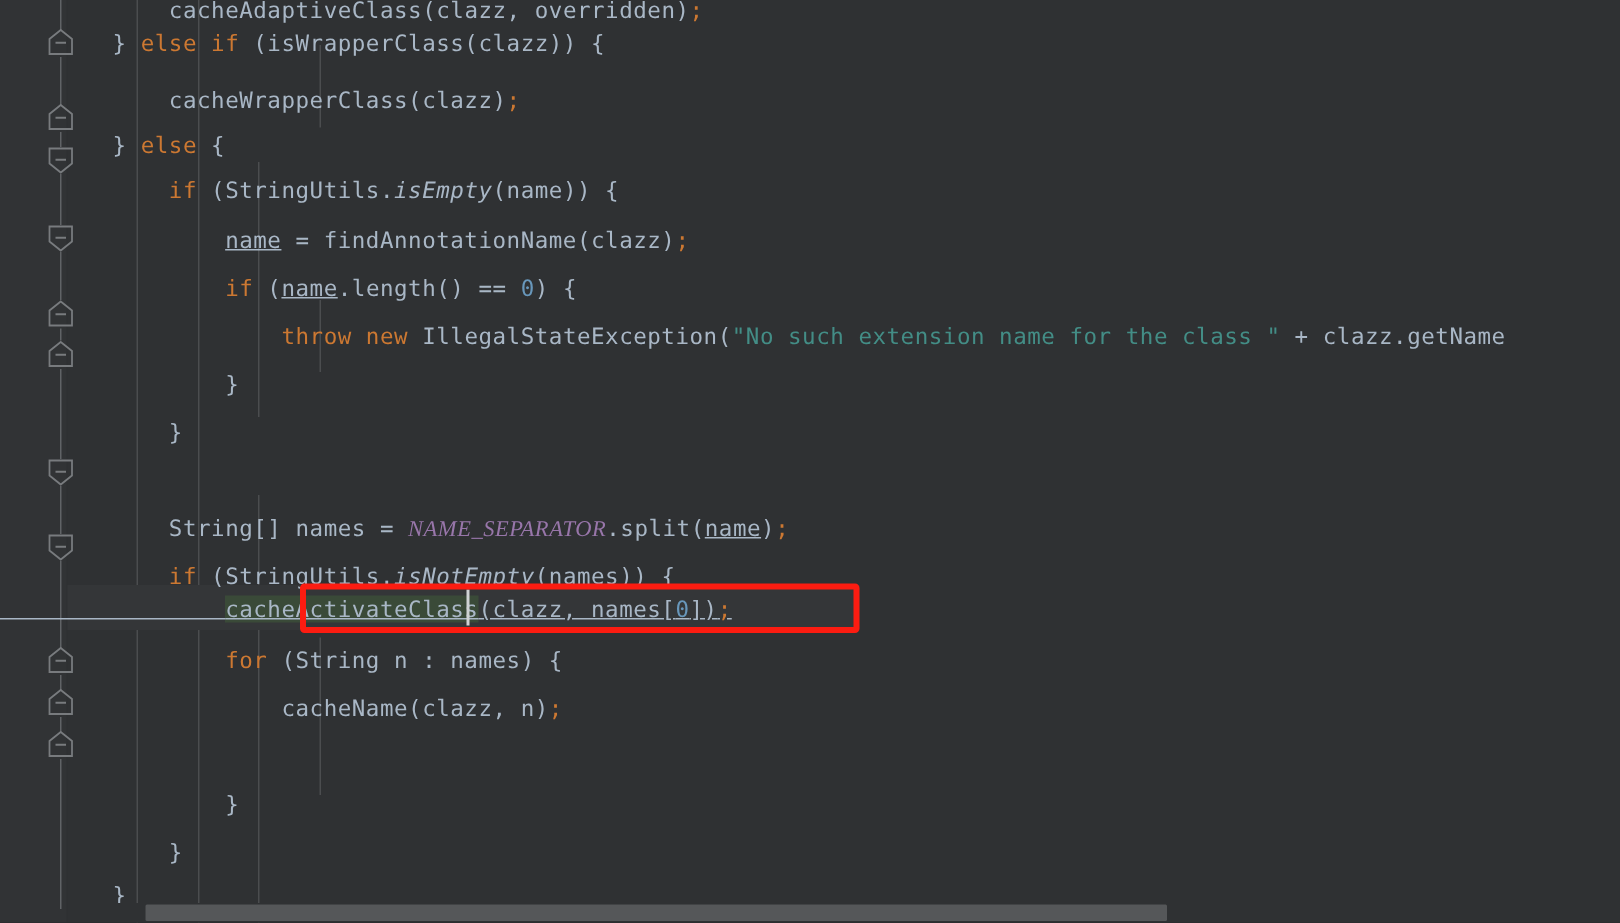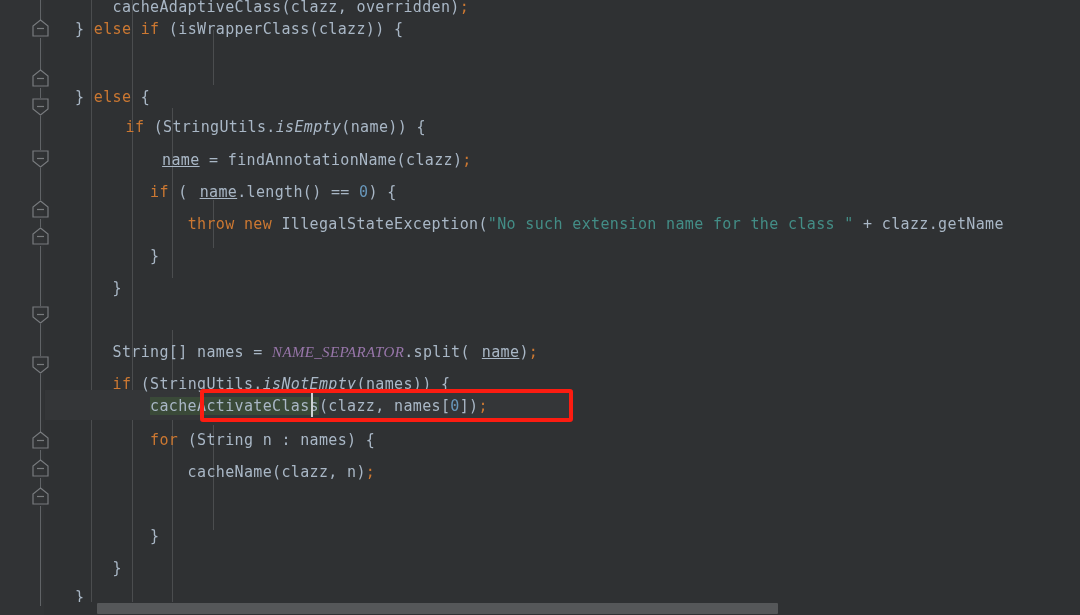--- a/index.html
+++ b/index.html
@@ -92,21 +92,21 @@
     color: #a9b7c6;
   }
 
   
   .t-plain   { color: #a9b7c6; }
   .t-kw      { color: #cc7832; }
   .t-str     { color: #438d86; }
   .t-num     { color: #6897bb; }
   .t-sfield  { color: #9876aa; font-style: italic; font-family: Liberation Serif, serif; }
   .t-smethod { color: #a9b7c6; font-style: italic; }
-  .t-field   { color: #a9b7c6; text-decoration: underline; margin-left: 12px; }
+  .t-field   { color: #a9b7c6; text-decoration: underline; }
   .t-punct   { color: #a9b7c6; }
   .t-semi    { color: #cc7832; }
   .t-brace   { color: #a9b7c6; }
 
   
   .ident-hl {
     background: #3a4a38;
   }
 
   
@@ -249,31 +249,32 @@
       <div class="indent-guide" style="left: 213px; top: 30px; height: 55px;"></div>
       <div class="indent-guide" style="left: 213px; top: 200px; height: 48px;"></div>
       <div class="indent-guide" style="left: 213px; top: 425px; height: 105px;"></div>
     </div>
 
   <div class="current-line"></div>
 
   <div class="code-layer" id="code-layer">
       <div class="code-line" style="top: -8px;"><span class="t-plain">            cacheAdaptiveClass</span><span class="t-punct">(</span><span class="t-plain">clazz</span><span class="t-punct">, </span><span class="t-plain">overridden</span><span class="t-punct">)</span><span class="t-semi">;</span></div>
       <div class="code-line" style="top: 14px;"><span class="t-brace">        } </span><span class="t-kw">else if</span><span class="t-plain"> (isWrapperClass(clazz)) {</span></div>
+      <div class="code-line" style="top: 52px;"><span class="t-plain">            cacheWrapperClass</span><span class="t-plain">(clazz)</span><span class="t-semi">;</span></div>
       <div class="code-line" style="top: 82px;"><span class="t-brace">        } </span><span class="t-kw">else</span><span class="t-plain"> {</span></div>
-      <div class="code-line" style="top: 112px; margin-left: 13px;"><span class="t-plain">            </span><span class="t-kw">if</span><span class="t-plain"> (StringUtils.</span><span class="t-smethod">isEmpty</span><span class="t-plain">(name)) {</span></div>
+      <div class="code-line" style="top: 112px;"><span class="t-plain">            </span><span class="t-kw">if</span><span class="t-plain"> (StringUtils.</span><span class="t-smethod">isEmpty</span><span class="t-plain">(name)) {</span></div>
       <div class="code-line" style="top: 145px;"><span class="t-plain">                </span><span class="t-field">name</span><span class="t-plain"> = findAnnotationName(clazz)</span><span class="t-semi">;</span></div>
       <div class="code-line" style="top: 177px;"><span class="t-plain">                </span><span class="t-kw">if</span><span class="t-plain"> (</span><span class="t-field">name</span><span class="t-plain">.length() == </span><span class="t-num">0</span><span class="t-plain">) {</span></div>
       <div class="code-line" style="top: 209px;"><span class="t-plain">                    </span><span class="t-kw">throw new</span><span class="t-plain"> IllegalStateException(</span><span class="t-str">"No such extension name for the class "</span><span class="t-plain"> + clazz.getName</span></div>
       <div class="code-line" style="top: 241px;"><span class="t-brace">                }</span></div>
       <div class="code-line" style="top: 273px;"><span class="t-brace">            }</span></div>
       <div class="code-line" style="top: 305px;"></div>
       <div class="code-line" style="top: 337px;"><span class="t-plain">            String[] names = </span><span class="t-sfield">NAME_SEPARATOR</span><span class="t-plain">.split(</span><span class="t-field">name</span><span class="t-plain">)</span><span class="t-semi">;</span></div>
       <div class="code-line" style="top: 369px;"><span class="t-plain">            </span><span class="t-kw">if</span><span class="t-plain"> (StringUtils.</span><span class="t-smethod">isNotEmpty</span><span class="t-plain">(names)) {</span></div>
-      <div class="code-line" style="top: 391px;"><span class="t-plain">                </span><span class="t-plain ident-hl">cacheActivateClass</span><span class="t-plain">(clazz, names[</span><span class="t-num">0</span><span class="t-plain">])</span><span class="t-semi">;</span></div>
+      <div class="code-line" style="top: 391px; text-decoration: underline;"><span class="t-plain">                </span><span class="t-plain ident-hl">cacheActivateClass</span><span class="t-plain">(clazz, names[</span><span class="t-num">0</span><span class="t-plain">])</span><span class="t-semi">;</span></div>
       <div class="code-line" style="top: 425px;"><span class="t-plain">                </span><span class="t-kw">for</span><span class="t-plain"> (String n : names) {</span></div>
       <div class="code-line" style="top: 457px;"><span class="t-plain">                    cacheName(clazz, n)</span><span class="t-semi">;</span></div>
       <div class="code-line" style="top: 521px;"><span class="t-brace">                }</span></div>
       <div class="code-line" style="top: 553px;"><span class="t-brace">            }</span></div>
       <div class="code-line" style="top: 582px;"><span class="t-brace">        }</span></div>
     </div>
 
   <div class="caret" id="caret" style="left: 311px;"></div>
 
   <div class="red-box" id="red-box"></div>

